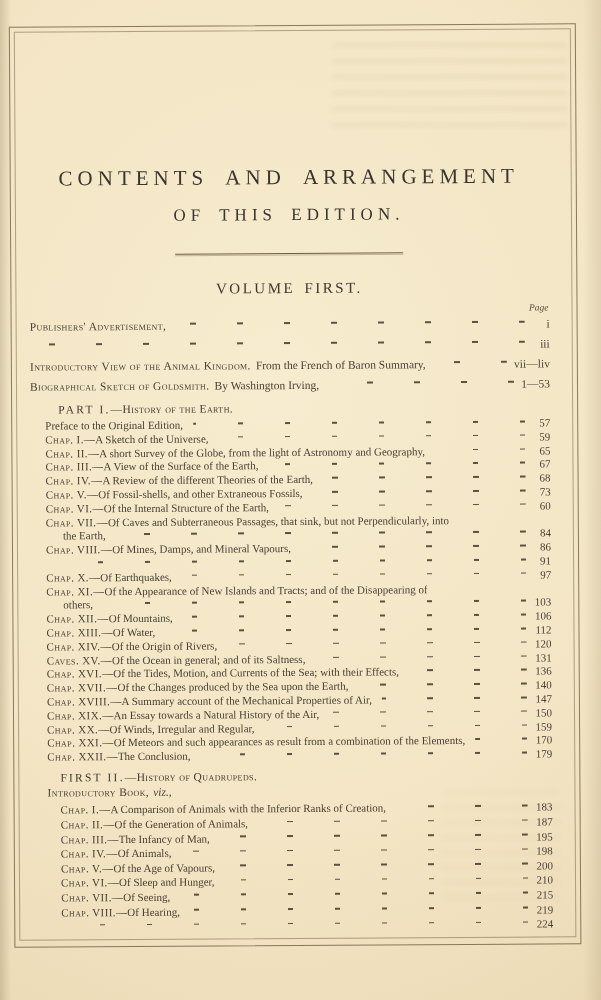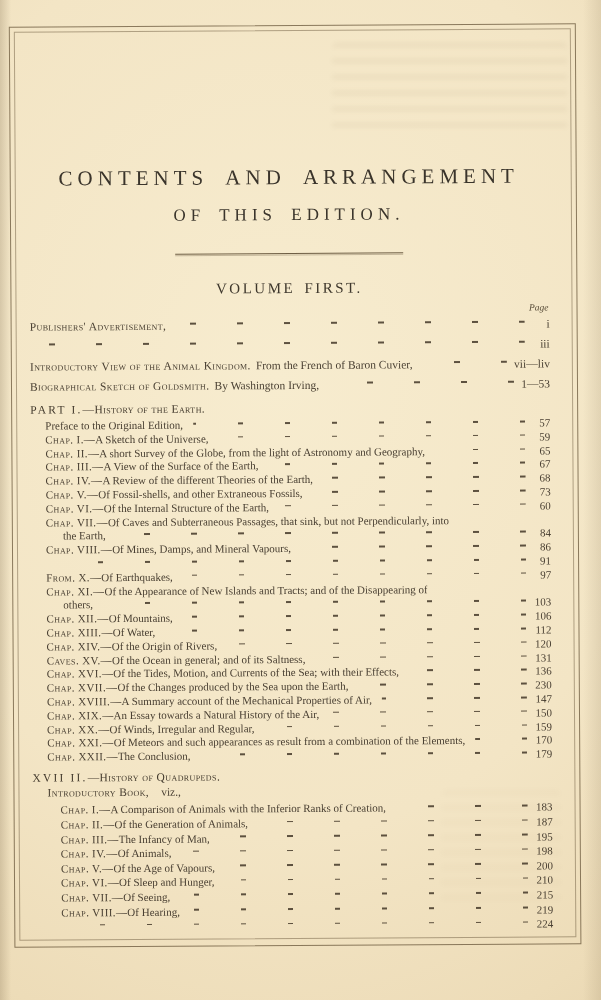--- a/index.html
+++ b/index.html
@@ -62,23 +62,23 @@
   .sc{font-variant:small-caps;letter-spacing:.4px;}
   .fm-row{display:flex;align-items:baseline;font-size:11.5px;line-height:20px;}
   .fm-row .rest{margin-left:5px;}
   .leader{
     flex:1 1 auto;min-width:10px;height:1.6px;align-self:center;
     margin:0 7px 0 10px;transform:translateY(-2px);
     background:repeating-linear-gradient(to left, rgba(72,60,44,.88) 0 5.5px, transparent 5.5px 47px);
   }
   .pg{text-align:right;min-width:18px;white-space:nowrap;}
   .part-heading{margin-top:6px;font-size:11.5px;line-height:15px;color:#42392c;}
-  .ph-label{letter-spacing:2.2px;}
+  .ph-label{letter-spacing:2.2px;margin-left:28px;}
   .sub-heading{padding-left:15px;font-size:11.5px;line-height:15.5px;}
-  .sub-heading .rest{margin-left:12px;}
+  .sub-heading .rest{margin-left:4px;font-style:italic;}
   .entries{margin-top:2px;font-size:11px;}
   .sec-0 .toc-row{line-height:13.8px;padding-left:15px;}
   .sec-1 .toc-row{line-height:14.6px;padding-left:28px;}
   .toc-row{display:flex;align-items:baseline;}
   .toc-row .et{white-space:nowrap;overflow:hidden;}
   .toc-row.wrapline{padding-left:32px;}
 </style>
 </head>
 <body>
 
@@ -99,21 +99,21 @@
           <div class="fm-row">
             <span class="et"><span class="sc">Publishers' Advertisement,</span></span>
             <div class="leader"></div>
             <span class="pg">i</span>
           </div>
           <div class="fm-row">
             <div class="leader"></div>
             <span class="pg">iii</span>
           </div>
           <div class="fm-row">
-            <span class="et"><span class="sc">Introductory View of the Animal Kingdom.</span><span class="rest">From the French of Baron Cuvier,</span></span>
+            <span class="et"><span class="sc">Introductory View of the Animal Kingdom.</span><span class="rest">From the French of Baron Summary,</span></span>
             <div class="leader"></div>
             <span class="pg">vii—liv</span>
           </div>
           <div class="fm-row">
             <span class="et"><span class="sc">Biographical Sketch of Goldsmith.</span><span class="rest">By Washington Irving,</span></span>
             <div class="leader"></div>
             <span class="pg">1—53</span>
           </div>
         </div>
       <div id="sections">
@@ -166,21 +166,21 @@
               <div class="toc-row">
                 <span class="et"><span class="sc">Chap. VIII.—</span><span>Of Mines, Damps, and Mineral Vapours,</span></span>
                 <div class="leader"></div>
                 <span class="pg">86</span>
               </div>
               <div class="toc-row">
                 <div class="leader"></div>
                 <span class="pg">91</span>
               </div>
               <div class="toc-row">
-                <span class="et"><span class="sc">From. X.—</span><span>Of Earthquakes,</span></span>
+                <span class="et"><span class="sc">Chap. X.—</span><span>Of Earthquakes,</span></span>
                 <div class="leader"></div>
                 <span class="pg">97</span>
               </div>
               <div class="toc-row">
                 <span class="et"><span class="sc">Chap. XI.—</span><span>Of the Appearance of New Islands and Tracts; and of the Disappearing of</span></span>
               </div>
               <div class="toc-row wrapline">
                 <span class="et">others,</span>
                 <div class="leader"></div>
                 <span class="pg">103</span>
@@ -206,21 +206,21 @@
                 <span class="pg">131</span>
               </div>
               <div class="toc-row">
                 <span class="et"><span class="sc">Chap. XVI.—</span><span>Of the Tides, Motion, and Currents of the Sea; with their Effects,</span></span>
                 <div class="leader"></div>
                 <span class="pg">136</span>
               </div>
               <div class="toc-row">
                 <span class="et"><span class="sc">Chap. XVII.—</span><span>Of the Changes produced by the Sea upon the Earth,</span></span>
                 <div class="leader"></div>
-                <span class="pg">230</span>
+                <span class="pg">140</span>
               </div>
               <div class="toc-row">
                 <span class="et"><span class="sc">Chap. XVIII.—</span><span>A Summary account of the Mechanical Properties of Air,</span></span>
                 <div class="leader"></div>
                 <span class="pg">147</span>
               </div>
               <div class="toc-row">
                 <span class="et"><span class="sc">Chap. XIX.—</span><span>An Essay towards a Natural History of the Air,</span></span>
                 <div class="leader"></div>
                 <span class="pg">150</span>
@@ -236,21 +236,21 @@
                 <span class="pg">170</span>
               </div>
               <div class="toc-row">
                 <span class="et"><span class="sc">Chap. XXII.—</span><span>The Conclusion,</span></span>
                 <div class="leader"></div>
                 <span class="pg">179</span>
               </div>
             </div>
           </div>
           <div class="sec-1">
-            <div class="part-heading"><span class="ph-label">XVII II.</span><span class="sc ph-title">—History of Quadrupeds.</span></div>
+            <div class="part-heading"><span class="ph-label">FIRST II.</span><span class="sc ph-title">—History of Quadrupeds.</span></div>
             <div class="sub-heading"><span class="sc">Introductory Book,</span><span class="rest">viz.,</span></div>
             <div class="entries">
               <div class="toc-row">
                 <span class="et"><span class="sc">Chap. I.—</span><span>A Comparison of Animals with the Inferior Ranks of Creation,</span></span>
                 <div class="leader"></div>
                 <span class="pg">183</span>
               </div>
               <div class="toc-row">
                 <span class="et"><span class="sc">Chap. II.—</span><span>Of the Generation of Animals,</span></span>
                 <div class="leader"></div>

